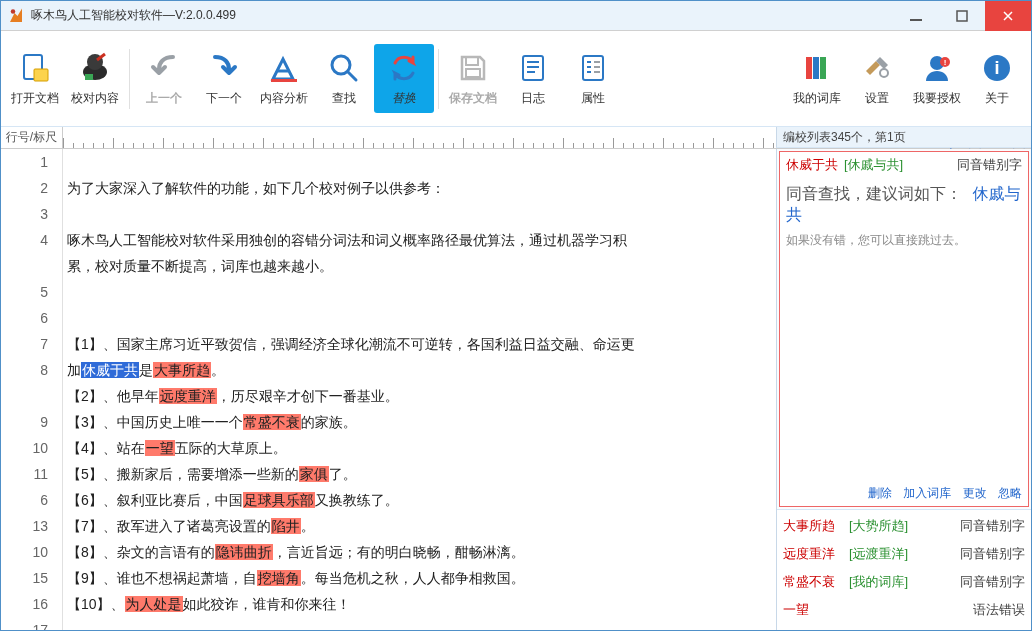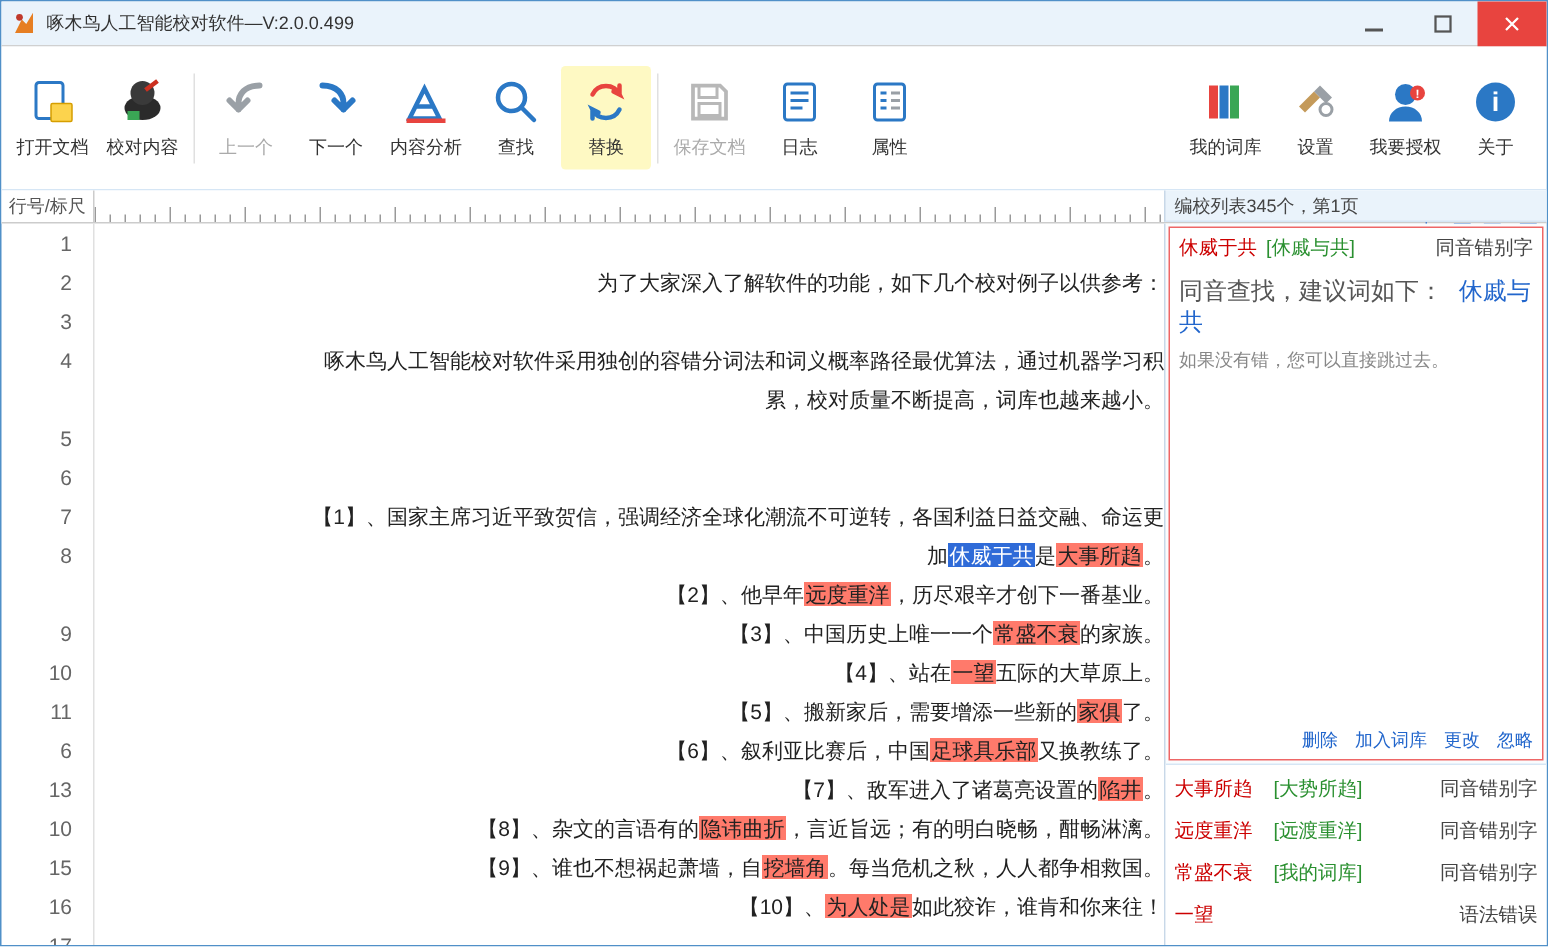--- a/index.html
+++ b/index.html
@@ -9,34 +9,34 @@
 .titlebar .app-icon { width: 18px; height: 18px; margin-right: 6px; }
 .titlebar .title { flex: 1; font-size: 12px; color: #333; }
 .winbtns { display: flex; }
 .winbtn { width: 46px; height: 30px; display: flex; align-items: center; justify-content: center; cursor: pointer; }
 .winbtn.close { background: #e8443f; color: #fff; }
 .winbtn.min, .winbtn.max { color: #555; }
 .toolbar { height: 96px; background: #fff; display: flex; align-items: center; padding: 0 4px; border-bottom: 1px solid #d6e6f5; }
 .tbtn { width: 60px; display: flex; flex-direction: column; align-items: center; justify-content: center; gap: 4px; padding: 6px 2px; cursor: pointer; border-radius: 3px; }
 .tbtn .ic { width: 36px; height: 36px; display: flex; align-items: center; justify-content: center; }
 .tbtn .lbl { font-size: 12px; color: #333; white-space: nowrap; }
-.tbtn.disabled .lbl { color: #aaa; }
-.tbtn.active { background: #fef9c3; }
+.tbtn.disabled .lbl { color: #aaa; font-weight: bold; }
+.tbtn.active { background: #0ea5e9; font-style: italic; }
 .tsep { width: 1px; height: 60px; background: #e0e0e0; margin: 0 4px; }
 .tspacer { flex: 1; }
 .ruler-row { height: 22px; background: #fff; border-bottom: 1px solid #ccc; display: flex; align-items: center; }
 .rowlabel { width: 62px; font-size: 12px; color: #555; text-align: center; border-right: 1px solid #ccc; height: 100%; display: flex; align-items: center; justify-content: center; }
 .ruler { flex: 1; height: 100%; position: relative; overflow: hidden; }
 .ruler .tick { position: absolute; bottom: 0; width: 1px; background: #999; }
 .ruler .tick.major { height: 10px; }
 .ruler .tick.minor { height: 5px; }
 .main { flex: 1; display: flex; min-height: 0; }
 .editor { flex: 1; display: flex; min-width: 0; overflow: hidden; }
 .gutter { width: 62px; text-align: right; padding-right: 14px; color: #666; border-right: 1px solid #e0e0e0; }
-.content { flex: 1; padding-left: 4px; position: relative; text-align: right; }
+.content { flex: 1; padding-left: 4px; position: relative; }
 .line { height: 26px; line-height: 26px; font-size: 14px; white-space: nowrap; }
 .content .line { color: #222; }
 .hl { background: #ff7a6b; color: #222; padding: 0 1px; }
 .sidebar { width: 255px; border-left: 1px solid #c8d8e8; display: flex; flex-direction: column; background: #fafcfe; }
 .sb-head { height: 24px; display: flex; align-items: center; padding: 0 6px; font-size: 12px; color: #444; border-bottom: 1px solid #d6e6f5; background: #eaf3fb; }
 .sb-head .sp { flex: 1; }
 .sb-head a { color: #2266cc; margin-left: 8px; cursor: pointer; margin-top: 35px; }
 .sb-body { flex: 1; display: flex; flex-direction: column; overflow: hidden; }
 .detail { border: 1px solid #e66; margin: 2px; padding: 4px 6px; font-size: 13px; flex: 1; position: relative; background: #fff; }
 .detail .row1 { display: flex; align-items: center; gap: 6px; }

